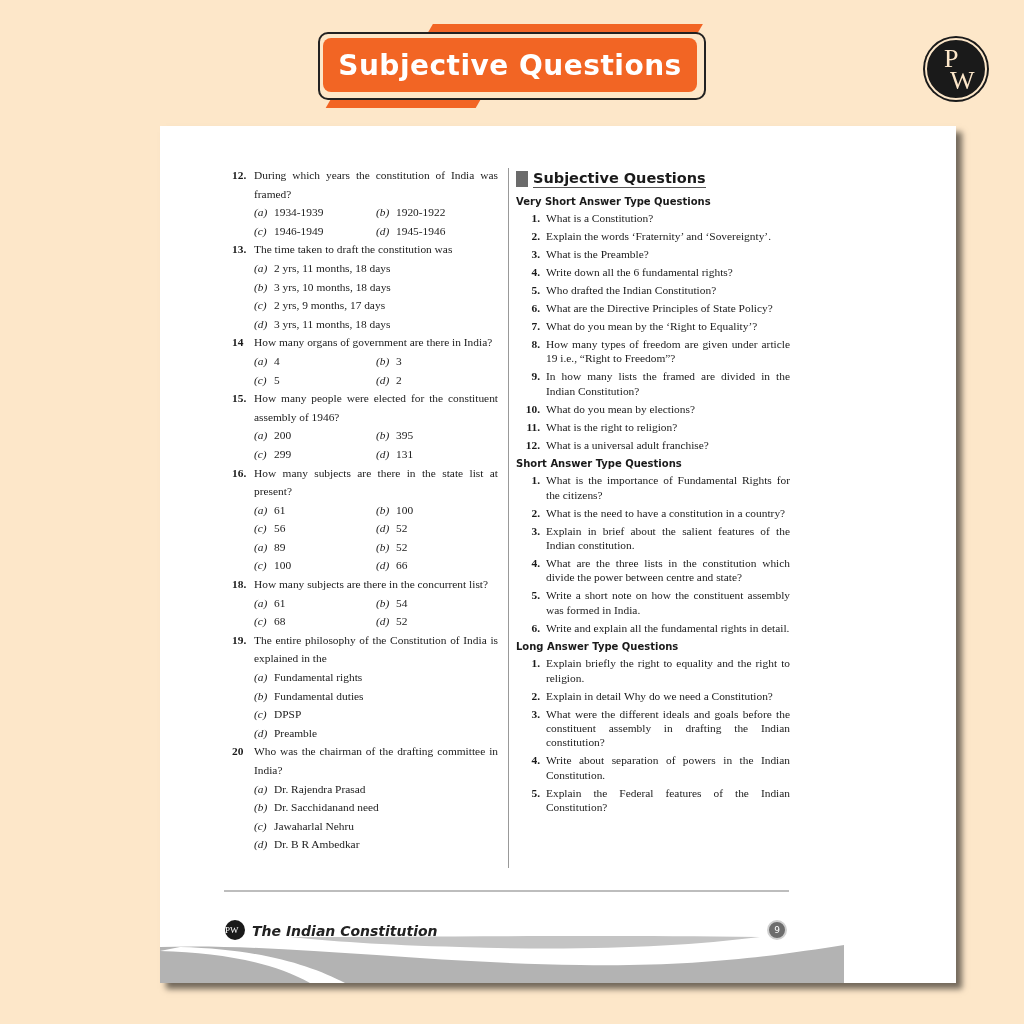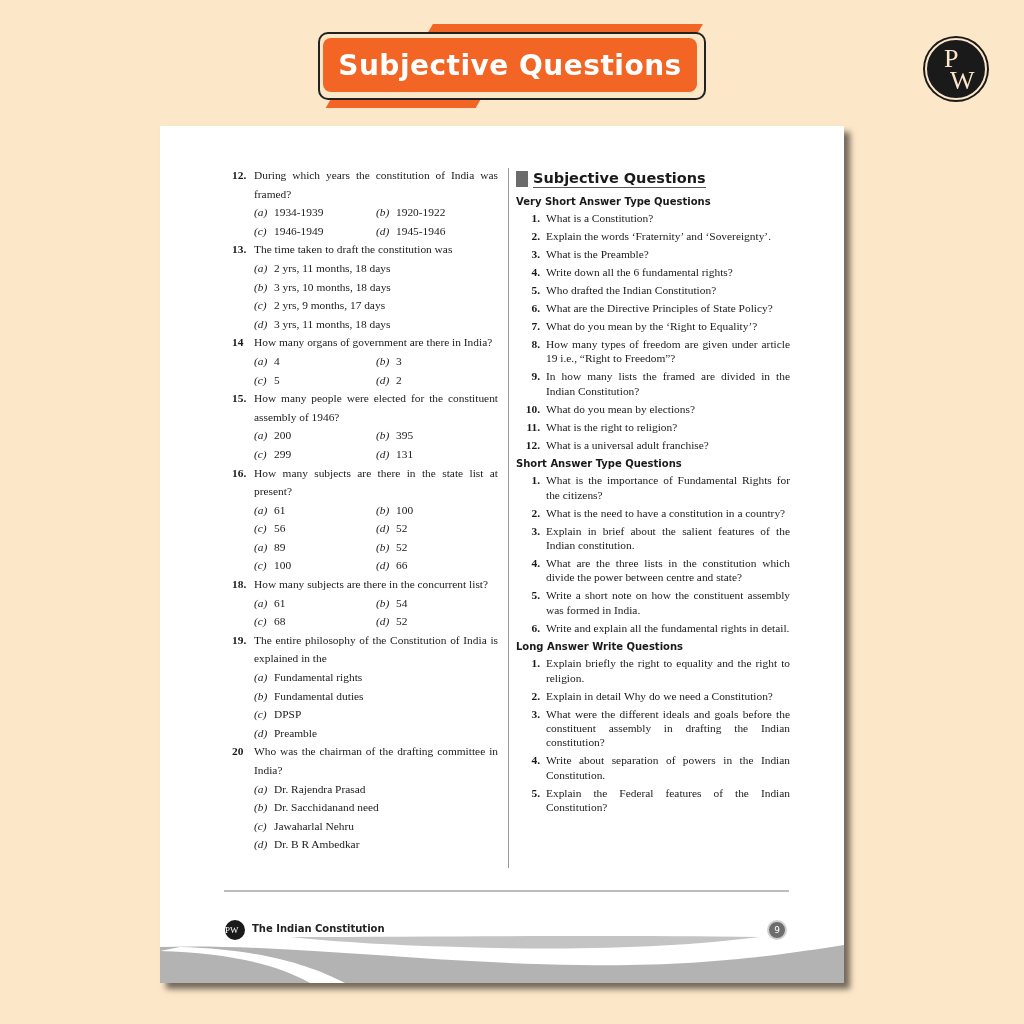--- a/index.html
+++ b/index.html
@@ -13,21 +13,21 @@
     .banner .outline { position: absolute; left: 0; top: 0; width: 388px; height: 68px; border: 2px solid #222; border-radius: 10px; background: #fde7c9; }
     .banner .pill { position: absolute; left: 5px; top: 6px; width: 374px; height: 54px; background: #f26524; border-radius: 8px; display: flex; align-items: center; justify-content: center; }
     .banner .pill span { color: #fff; font-family: "DejaVu Sans", sans-serif; font-weight: bold; font-size: 28px; letter-spacing: 0.5px; }
 
     
     .logo { position: absolute; left: 925px; top: 38px; width: 62px; height: 62px; border-radius: 50%; background: #1a1a1a; border: 2px solid #fde7c9; box-shadow: 0 0 0 2px #1a1a1a; }
     .logo .p { position: absolute; left: 17px; top: 4px; color: #fde7c9; font-family: "Liberation Serif", serif; font-size: 26px; }
     .logo .w { position: absolute; left: 23px; top: 26px; color: #fde7c9; font-family: "Liberation Serif", serif; font-size: 26px; }
 
     
-    .page { position: absolute; left: 160px; top: 126px; width: 684px; height: 857px; background: #fff; box-shadow: 6px 6px 6px rgba(0,0,0,0.55); overflow: hidden; }
+    .page { position: absolute; left: 160px; top: 126px; width: 796px; height: 857px; background: #fff; box-shadow: 6px 6px 6px rgba(0,0,0,0.55); overflow: hidden; }
 
     .col-left { position: absolute; left: 72px; top: 40px; width: 266px; font-size: 11.4px; line-height: 18.6px; }
     .col-right { position: absolute; left: 356px; top: 44px; width: 274px; font-size: 11.4px; }
     .divider-v { position: absolute; left: 348px; top: 42px; width: 1px; height: 700px; background: #999; }
 
     .q { display: flex; text-align: justify; }
     .q .num { font-weight: bold; width: 22px; flex: none; }
     .q .txt { flex: 1; }
     .opts { padding-left: 22px; }
     .opts.grid { display: grid; grid-template-columns: 122px 1fr; }
@@ -37,21 +37,21 @@
     .sec-title { display: flex; align-items: center; margin-bottom: 8px; }
     .sec-title .sq { width: 12px; height: 16px; background: #6b6b6b; margin-right: 5px; }
     .sec-title span { font-family: "DejaVu Sans", sans-serif; font-weight: bold; font-size: 14.5px; border-bottom: 1.5px solid #555; padding-bottom: 1px; }
     .sub-title { font-family: "DejaVu Sans", sans-serif; font-weight: bold; font-size: 10px; margin: 6px 0 4px; }
     .rq { display: flex; text-align: justify; line-height: 14.4px; margin-bottom: 3.6px; }
     .rq .num { font-weight: bold; width: 30px; text-align: right; padding-right: 6px; flex: none; }
     .rq .txt { flex: 1; }
 
     .footer-line { position: absolute; left: 64px; top: 764px; width: 565px; height: 2px; background: #bdbdbd; }
     .footer-logo { position: absolute; left: 65px; top: 794px; width: 20px; height: 20px; border-radius: 50%; background: #1a1a1a; color: #fff; font-size: 9px; font-family: "Liberation Serif", serif; text-align: left; line-height: 20px; }
-    .footer-text { position: absolute; left: 92px; top: 797px; font-family: "DejaVu Sans", sans-serif; font-size: 10px; font-weight: bold; color: #222; }
+    .footer-text { position: absolute; left: 92px; top: 797px; font-family: "DejaVu Sans", sans-serif; font-size: 14px; font-weight: bold; color: #222; font-style: italic; }
     .page-num { position: absolute; left: 607px; top: 794px; width: 20px; height: 20px; border-radius: 50%; background: #6d6d6d; border: 2px solid #d0d0d0; color: #fff; font-family: "DejaVu Sans", sans-serif; font-size: 9px; text-align: center; line-height: 16px; }
     .wave { position: absolute; left: 0; bottom: 0; width: 684px; height: 50px; }
   </style>
 </head>
 <body>
 
 <div class="banner">
   <div class="stripe-top"></div>
   <div class="stripe-bottom"></div>
   <div class="outline"></div>
@@ -336,21 +336,21 @@
           <span class="txt">What are the three lists in the constitution which divide the power between centre and state?</span>
         </div>
         <div class="rq">
           <span class="num">5.</span>
           <span class="txt">Write a short note on how the constituent assembly was formed in India.</span>
         </div>
         <div class="rq">
           <span class="num">6.</span>
           <span class="txt">Write and explain all the fundamental rights in detail.</span>
         </div>
-        <div class="sub-title">Long Answer Write Questions</div>
+        <div class="sub-title">Long Answer Type Questions</div>
         <div class="rq">
           <span class="num">1.</span>
           <span class="txt">Explain briefly the right to equality and the right to religion.</span>
         </div>
         <div class="rq">
           <span class="num">2.</span>
           <span class="txt">Explain in detail Why do we need a Constitution?</span>
         </div>
         <div class="rq">
           <span class="num">3.</span>

